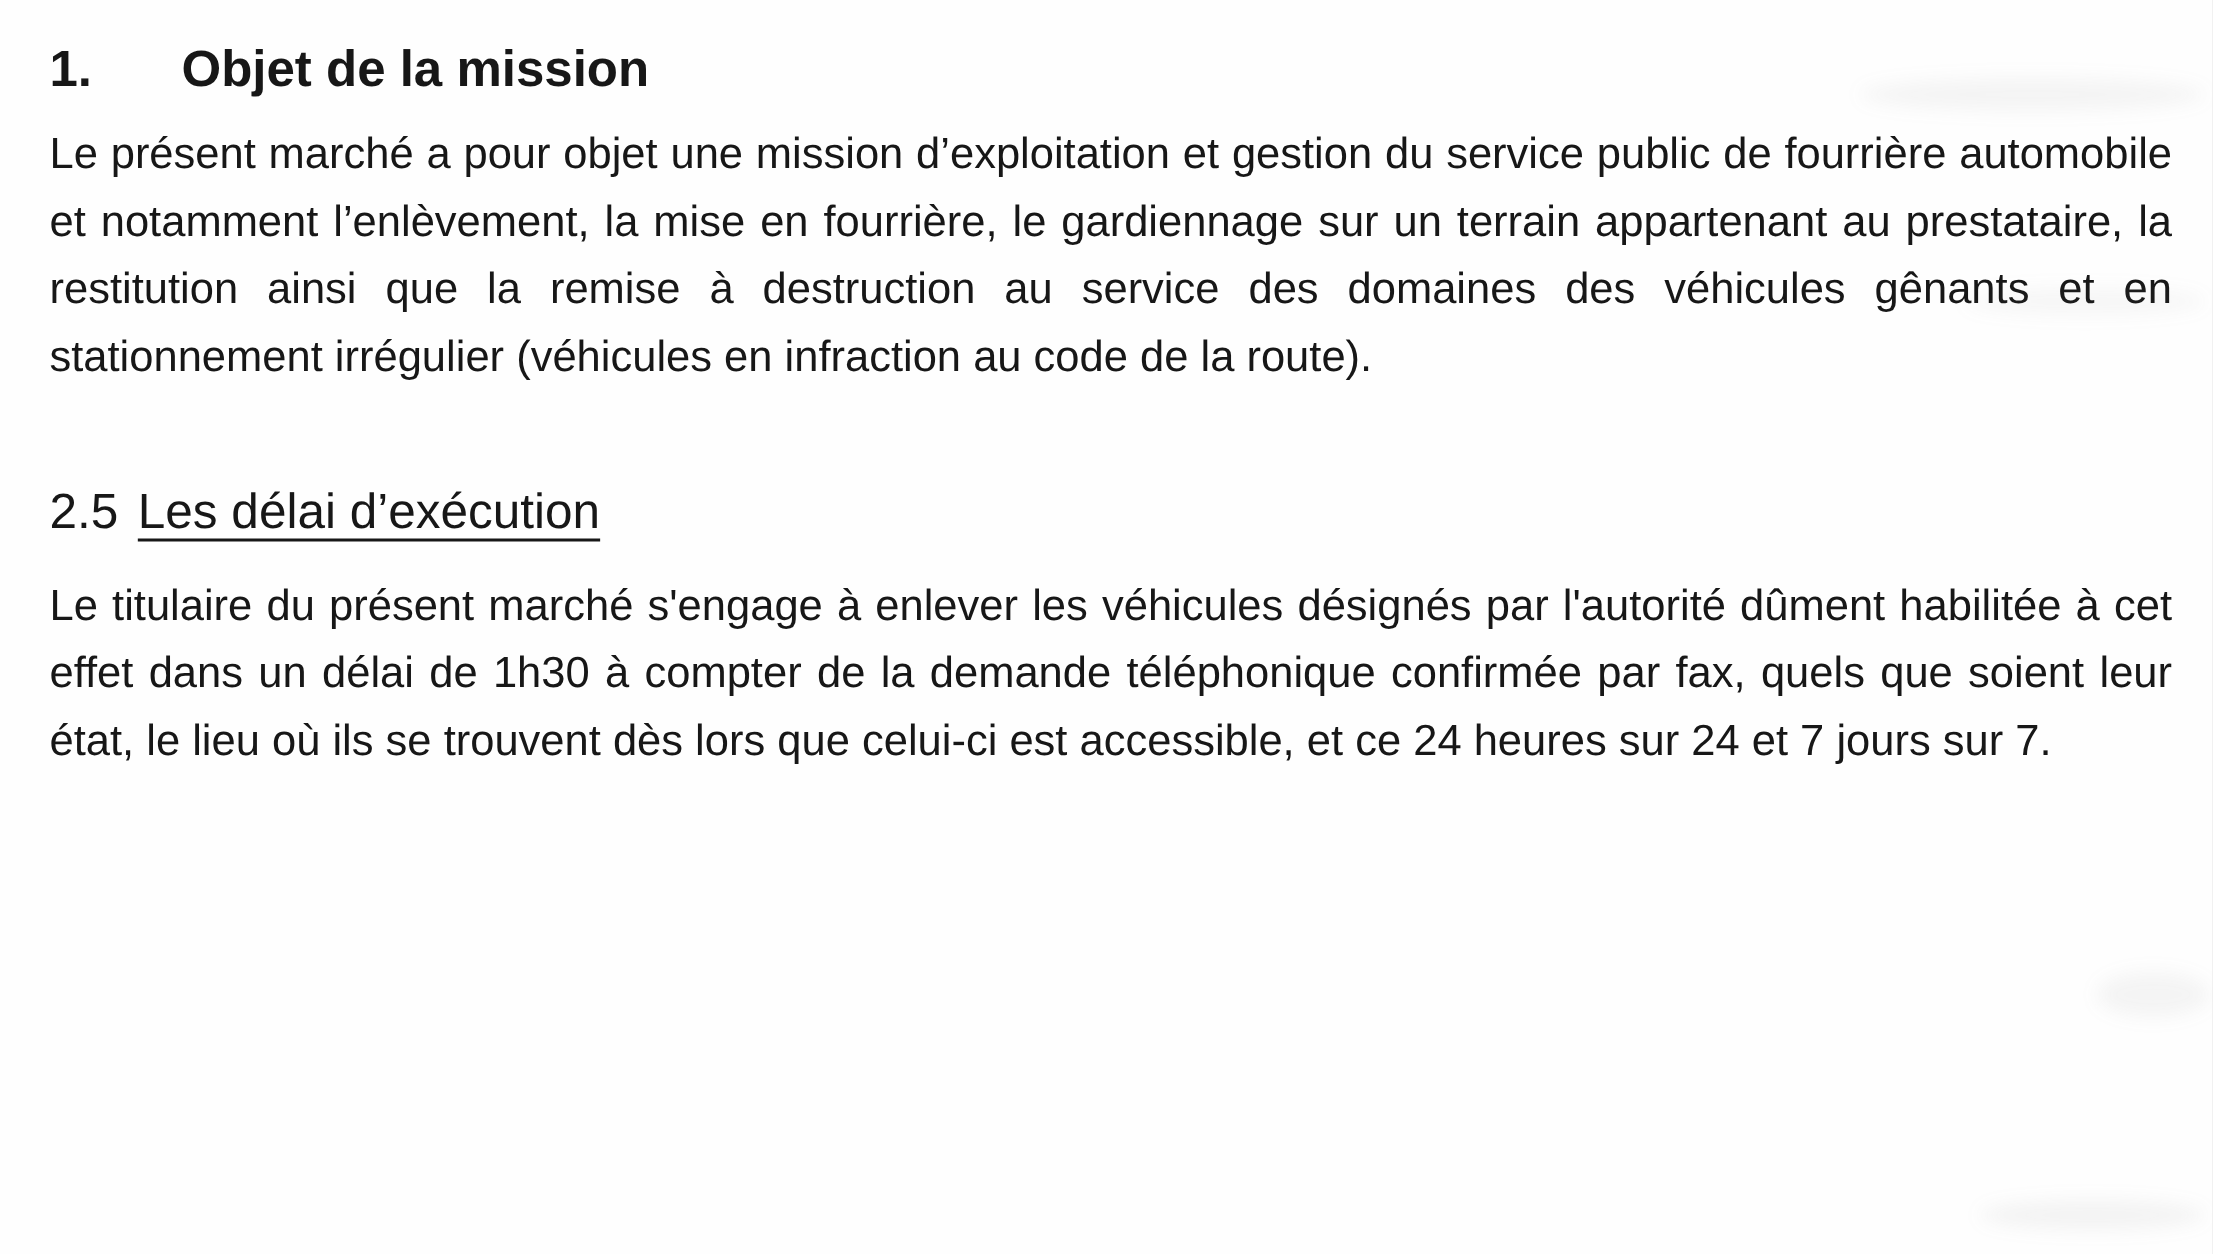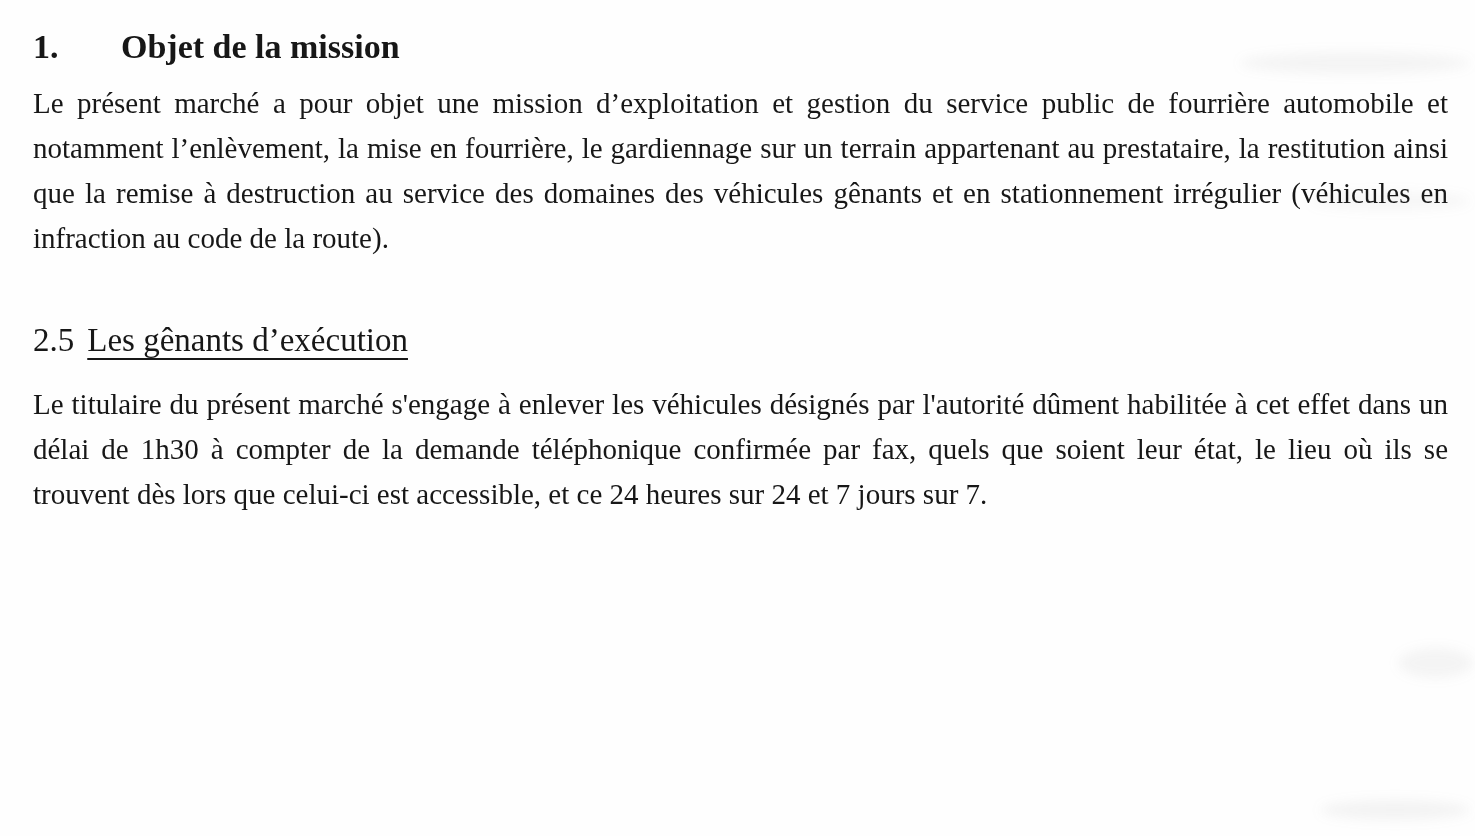--- a/index.html
+++ b/index.html
@@ -8,21 +8,21 @@
     background: #e8e8e8;
   }
   .page {
     position: relative;
     width: 1475px;
     height: 836px;
     box-sizing: border-box;
     padding: 24px 27px 0 33px;
     background: #fefefe;
     overflow: hidden;
-    font-family: Liberation Serif, serif;
+    font-family: Liberation Sans, sans-serif;
     color: #171717;
     -webkit-font-smoothing: antialiased;
   }
   .section-heading {
     font-size: 34px;
     font-weight: bold;
     line-height: 45px;
     white-space: nowrap;
   }
   .section-heading .hnum {
@@ -75,21 +75,21 @@
 <div class="page">
 
   <div class="section-heading heading-1">
     <span class="hnum">1.</span><span class="htitle">Objet de la mission</span>
   </div>
 
   <p class="body-para para-1">Le présent marché a pour objet une mission d’exploitation et gestion du service public de fourrière automobile et notamment l’enlèvement, la mise en fourrière, le gardiennage sur un terrain appartenant au prestataire, la restitution ainsi que la remise à destruction au service des domaines des véhicules gênants et en stationnement irrégulier (véhicules en infraction au code de la route).</p>
 
 
   <div class="subsection-heading">
-    <span class="snum">2.5</span><span class="stitle">Les gênants d’exécution</span>
+    <span class="snum">2.5</span><span class="stitle">Les délai d’exécution</span>
   </div>
 
   <p class="body-para para-2">Le titulaire du présent marché s'engage à enlever les véhicules désignés par l'autorité dûment habilitée à cet effet dans un délai de 1h30 à compter de la demande téléphonique confirmée par fax, quels que soient leur état, le lieu où ils se trouvent dès lors que celui-ci est accessible, et ce 24 heures sur 24 et 7 jours sur 7.</p>
 
 
   <div class="smudge smudge-1"></div>
   <div class="smudge smudge-2"></div>
   <div class="smudge smudge-3"></div>
   <div class="smudge smudge-4"></div>
 

